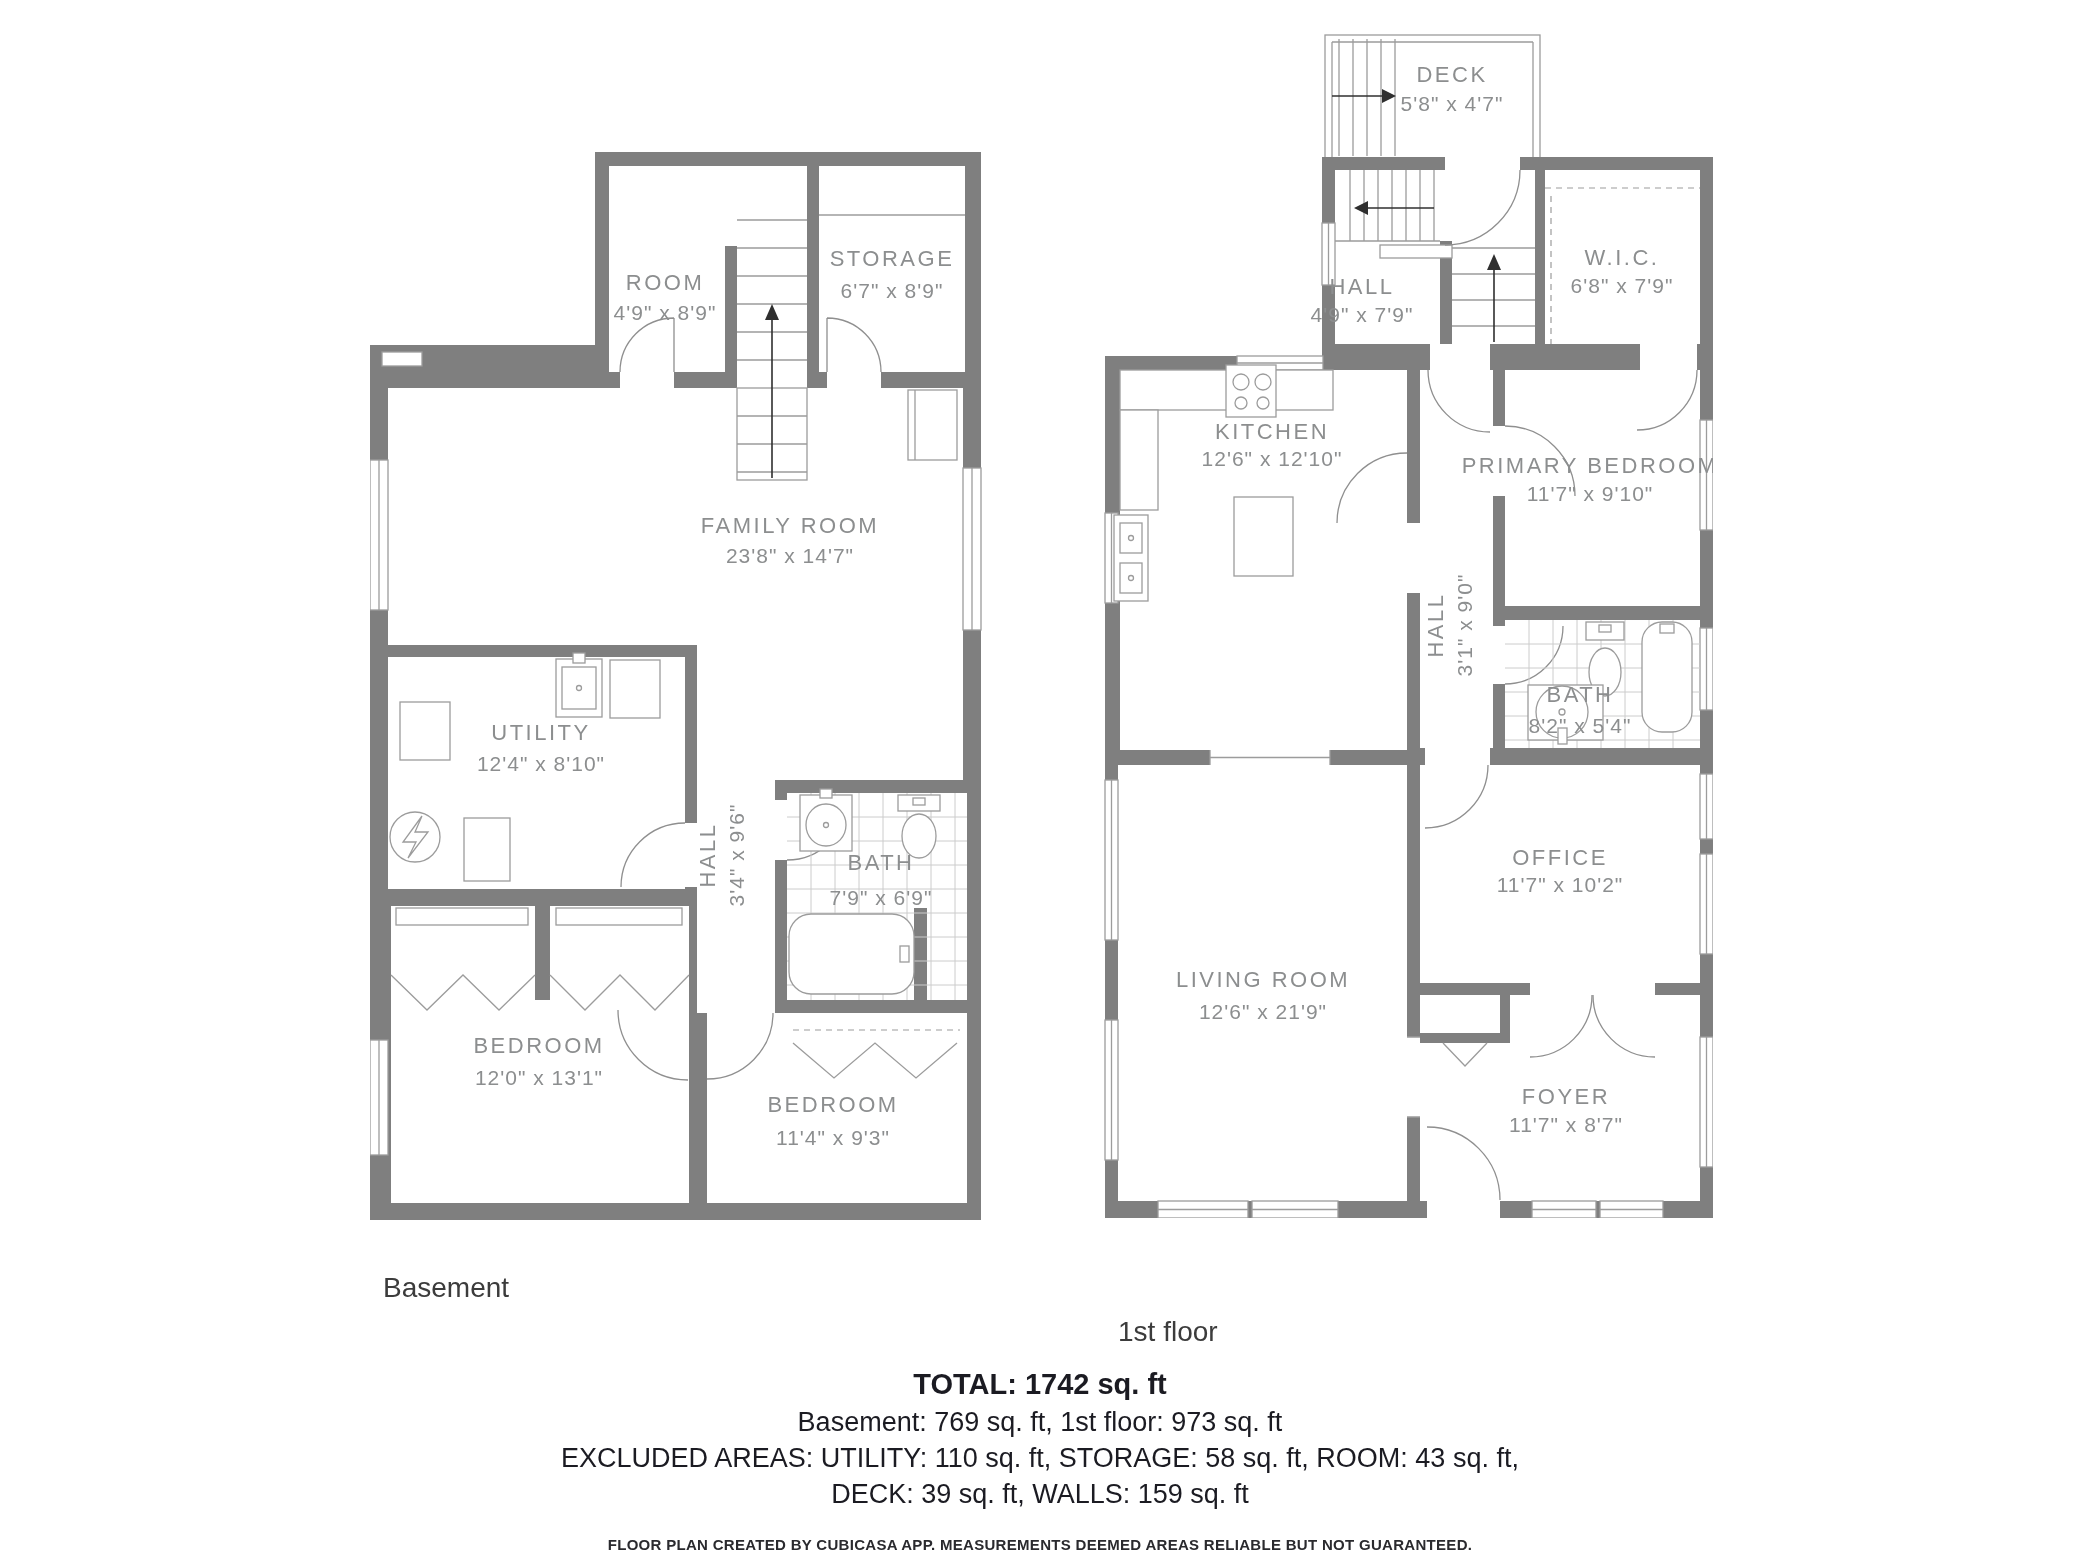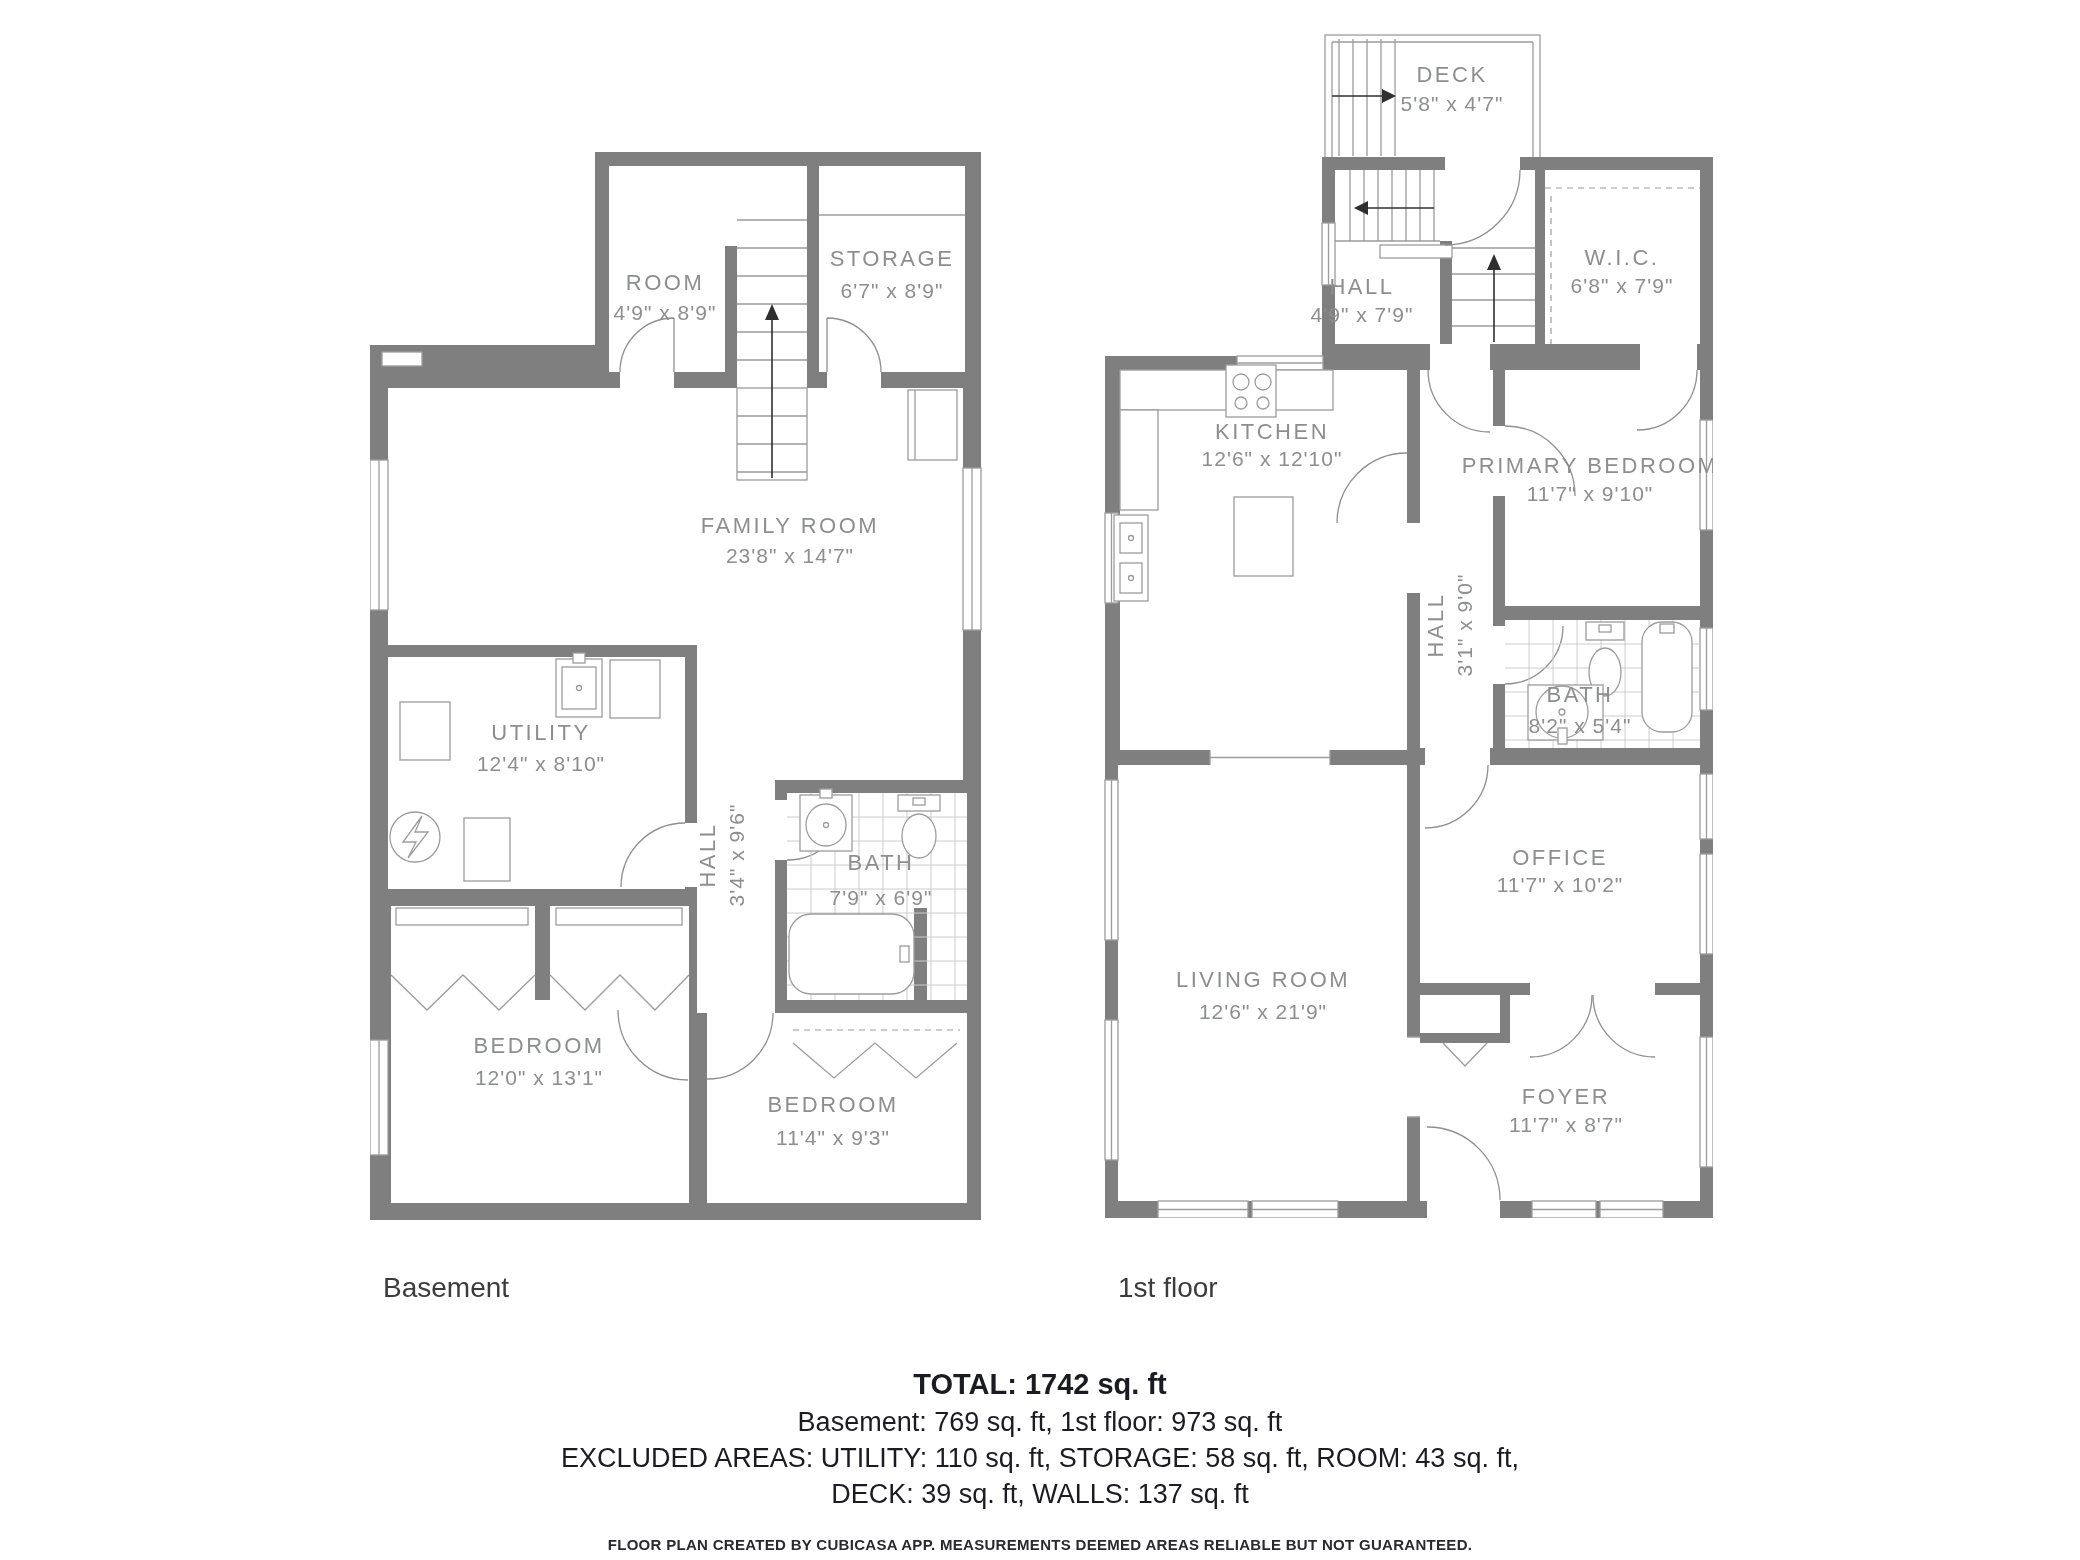--- a/index.html
+++ b/index.html
@@ -308,22 +308,22 @@
       <text class="rname" x="163" y="961">LIVING ROOM</text>
       <text class="rdim" x="163" y="993">12'6" x 21'9"</text>
       <text class="rname" x="460" y="839">OFFICE</text>
       <text class="rdim" x="460" y="866">11'7" x 10'2"</text>
       <text class="rname" x="466" y="1078">FOYER</text>
       <text class="rdim" x="466" y="1106">11'7" x 8'7"</text>
     </g>
   </svg>
 
   <div class="floorlabel" style="left:383px;top:1272px;">Basement</div>
-  <div class="floorlabel" style="left:1118px;top:1272px;">1st floor</div>
+  <div class="floorlabel" style="left:1118px;top:1316px;">1st floor</div>
 
   <div class="footer">
     <div class="f1">TOTAL: 1742 sq. ft</div>
     <div class="f2">Basement: 769 sq. ft, 1st floor: 973 sq. ft</div>
     <div class="f2">EXCLUDED AREAS: UTILITY: 110 sq. ft, STORAGE: 58 sq. ft, ROOM: 43 sq. ft,</div>
-    <div class="f2">DECK: 39 sq. ft, WALLS: 137 sq. ft</div>
+    <div class="f2">DECK: 39 sq. ft, WALLS: 159 sq. ft</div>
     <div class="fd">FLOOR PLAN CREATED BY CUBICASA APP. MEASUREMENTS DEEMED AREAS RELIABLE BUT NOT GUARANTEED.</div>
   </div>
 </div>
 
 </body></html>

